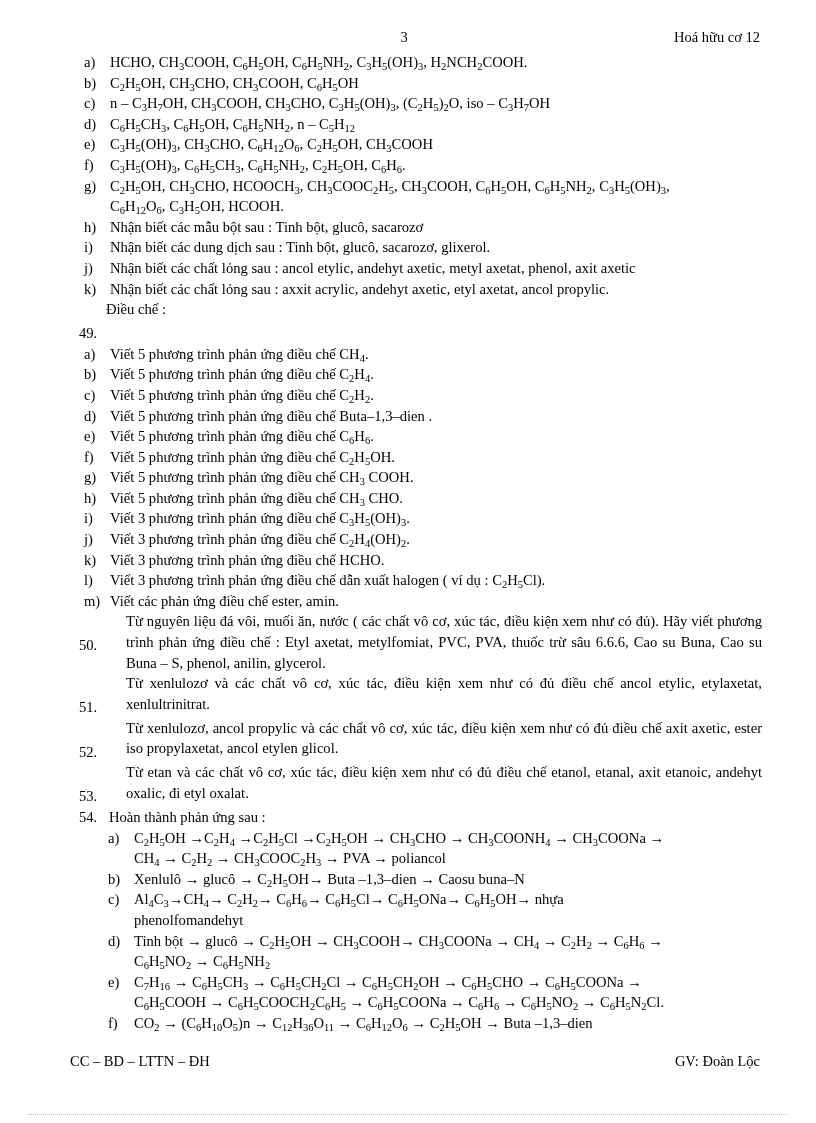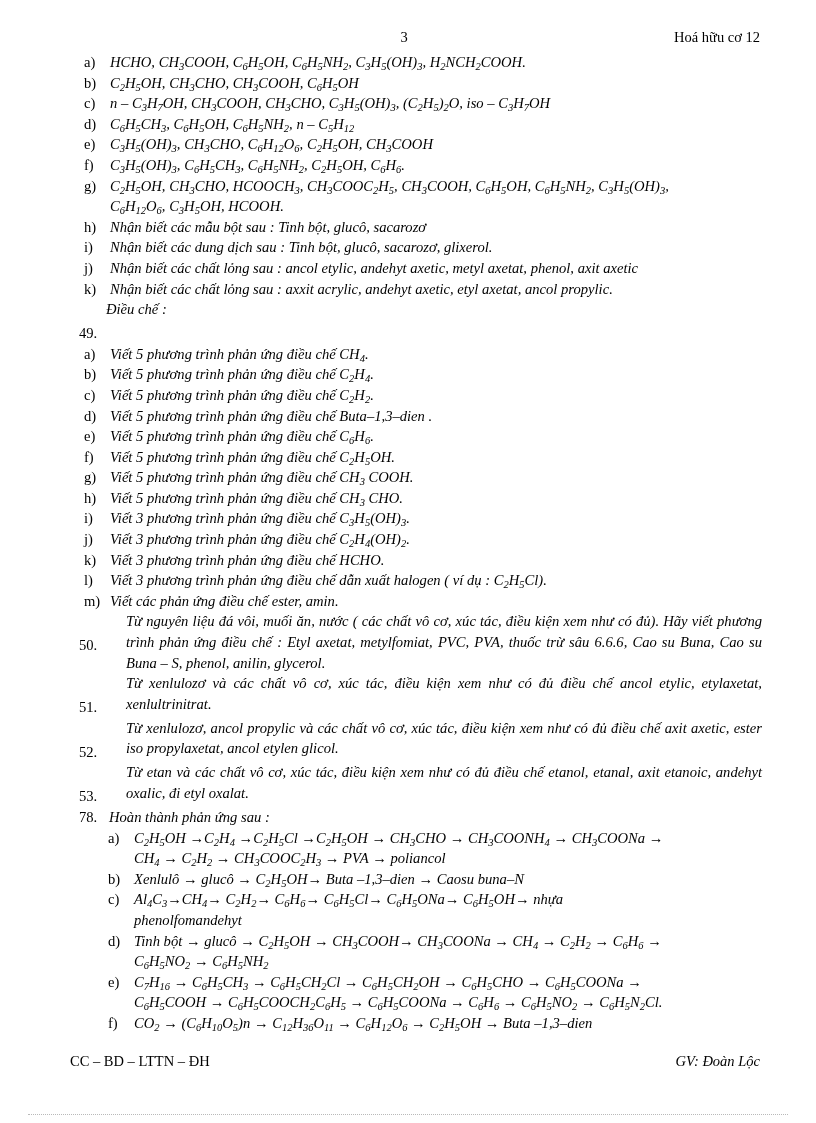--- a/index.html
+++ b/index.html
@@ -68,41 +68,40 @@
     text-align: left;
   }
   .marker.letter { width: 26px; padding-left: 14px; box-sizing: content-box; }
   .marker.num    { width: 27px; padding-left: 9px;  box-sizing: content-box; margin-top: 24px; }
   .marker.num2   { width: 30px; padding-left: 9px;  box-sizing: content-box; }
   .marker.sub    { width: 26px; padding-left: 38px; box-sizing: content-box; }
 
   .body-txt {
     flex: 1 1 auto;
     min-width: 0;
-    font-style: italic;
   }
   .body-txt.just { text-align: justify; text-justify: inter-word; margin-left: 20px; }
 
   
   .cont { display: block; }
 
   
   sub { font-size: 0.72em; vertical-align: -0.24em; line-height: 0; }
 
   
   .footer {
     position: absolute;
     left: 70px;
     top: 1052px;
     width: 690px;
     font-size: 14.5px;
     line-height: 18px;
   }
   .footer .left  { position: absolute; left: 0;  top: 0; white-space: nowrap; text-align: center; }
-  .footer .right { position: absolute; right: 0; top: 0; white-space: nowrap; font-style: italic; }
+  .footer .right { position: absolute; right: 0; top: 0; white-space: nowrap; }
 
   .bottom-rule {
     position: absolute;
     left: 28px;
     right: 28px;
     top: 1114px;
     border-top: 1px dotted #b9b9b9;
     height: 0;
   }
 </style>
@@ -239,21 +238,21 @@
       <span class="marker num">52.</span>
       <span class="body-txt just">Từ xenlulozơ, ancol propylic và các chất vô cơ, xúc tác, điều kiện xem như có đủ điều chế axit axetic, ester iso propylaxetat, ancol etylen glicol.</span>
     </div>
 
     <div class="row wrapy">
       <span class="marker num">53.</span>
       <span class="body-txt just">Từ etan và các chất vô cơ, xúc tác, điều kiện xem như có đủ điều chế etanol, etanal, axit etanoic, andehyt oxalic, đi etyl oxalat.</span>
     </div>
 
     <div class="row">
-      <span class="marker num2">78.</span>
+      <span class="marker num2">54.</span>
       <span class="body-txt">Hoàn thành phản ứng sau :</span>
     </div>
     <div id="ex54-items">
         <div class="row">
           <span class="marker sub">a)</span>
           <span class="body-txt">
             <span class="cont">C<sub>2</sub>H<sub>5</sub>OH →C<sub>2</sub>H<sub>4</sub> →C<sub>2</sub>H<sub>5</sub>Cl →C<sub>2</sub>H<sub>5</sub>OH → CH<sub>3</sub>CHO → CH<sub>3</sub>COONH<sub>4</sub> → CH<sub>3</sub>COONa →</span>
             <span class="cont">CH<sub>4</sub> → C<sub>2</sub>H<sub>2</sub> → CH<sub>3</sub>COOC<sub>2</sub>H<sub>3</sub> → PVA → poliancol</span>
           </span>
         </div>

